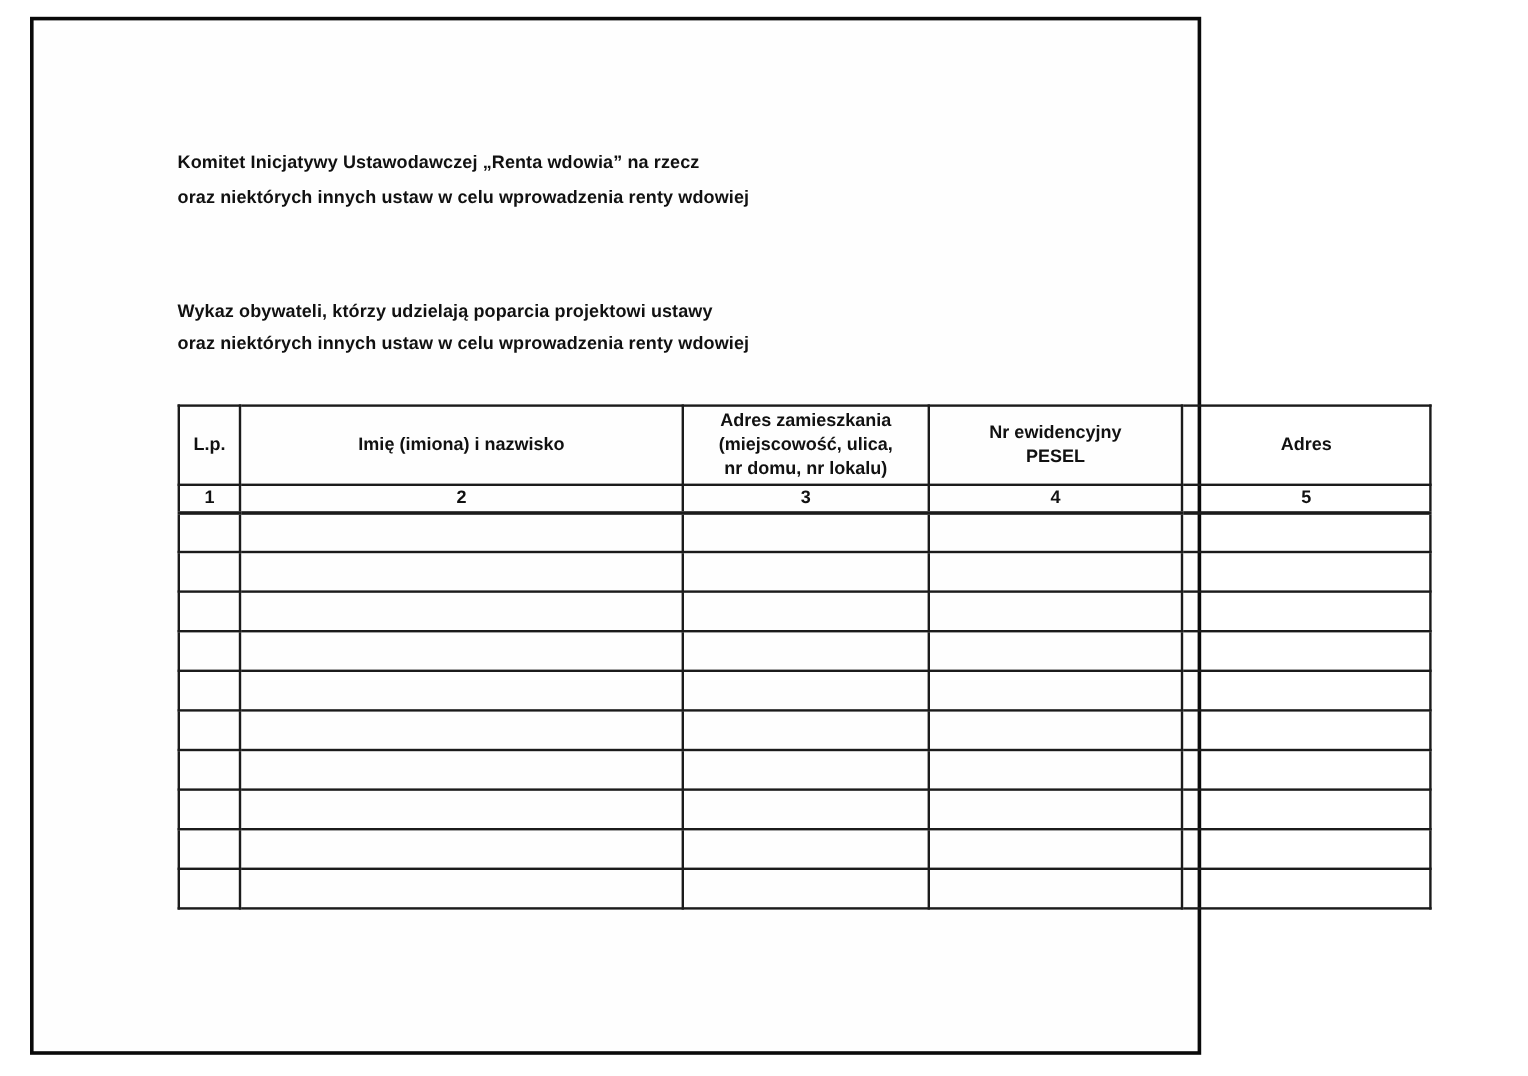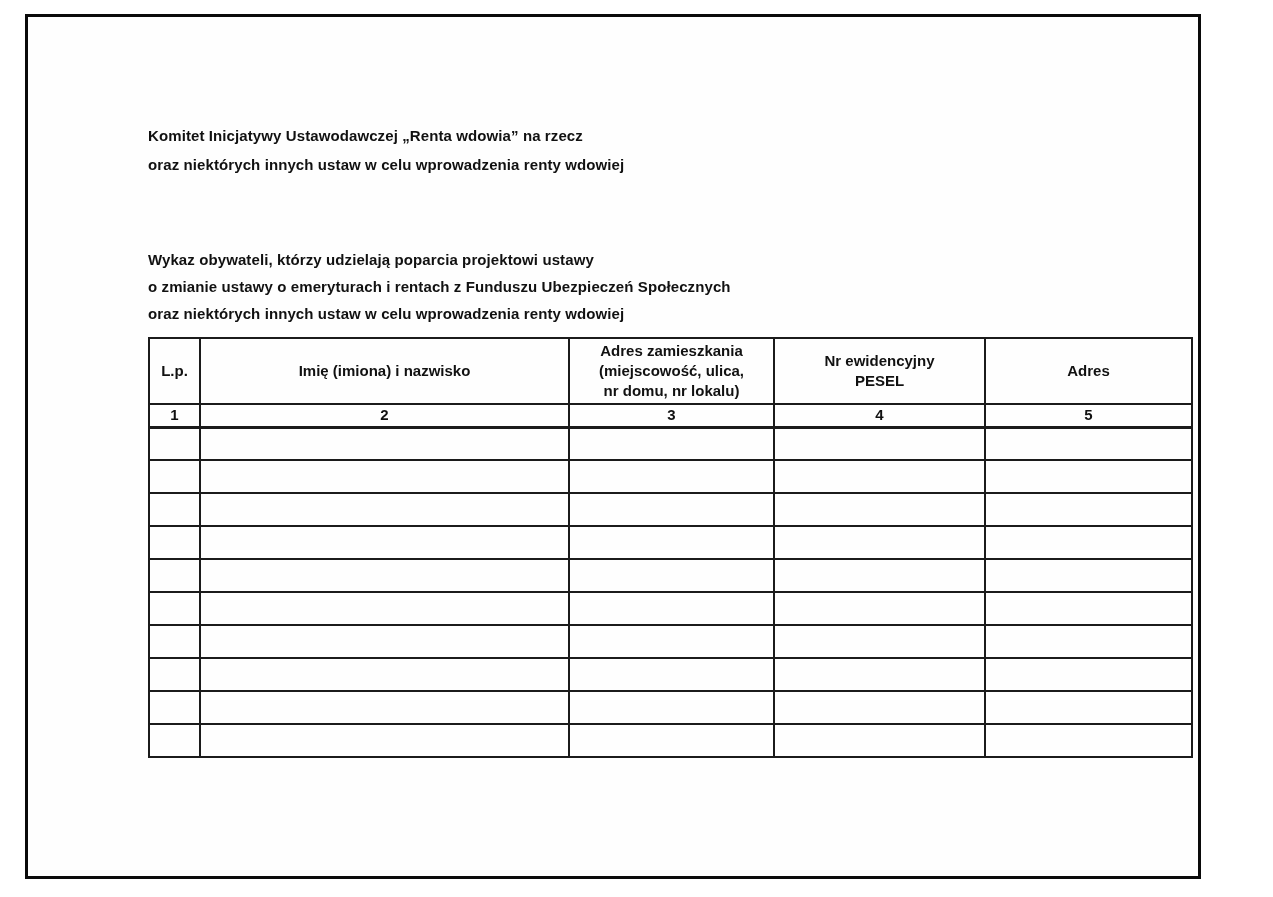--- a/index.html
+++ b/index.html
@@ -7,21 +7,21 @@
     width: 1273px; height: 897px;
     background: #ffffff;
     font-family: "Liberation Sans", sans-serif;
     overflow: hidden;
     position: relative;
     color: #111111;
   }
   .page-frame {
     position: absolute;
     left: 25px; top: 14px;
-    width: 1176px; height: 865px;
+    width: 976px; height: 865px;
     border: 3px solid #0a0a0a;
     background: #fefefe;
   }
   .committee {
     position: absolute;
     left: 120px; top: 104px;
     width: 760px;
     font-size: 15px;
     font-weight: bold;
     line-height: 29px;
@@ -71,21 +71,20 @@
 
 <div class="page-frame">
 
   <div class="committee">
     <div>Komitet Inicjatywy Ustawodawczej „Renta wdowia” na rzecz</div>
     <div>oraz niektórych innych ustaw w celu wprowadzenia renty wdowiej</div>
   </div>
 
   <div class="doc-title">
     <div>Wykaz obywateli, którzy udzielają poparcia projektowi ustawy</div>
-    <div>o zmianie ustawy o emeryturach i rentach z Funduszu Ubezpieczeń Społecznych</div>
     <div>oraz niektórych innych ustaw w celu wprowadzenia renty wdowiej</div>
   </div>
 
   <table class="support-table">
     <colgroup>
       <col style="width:51px">
       <col style="width:369px">
       <col style="width:205px">
       <col style="width:211px">
       <col style="width:207px">

